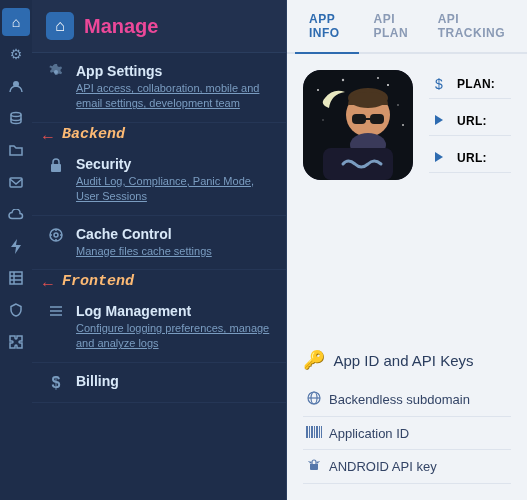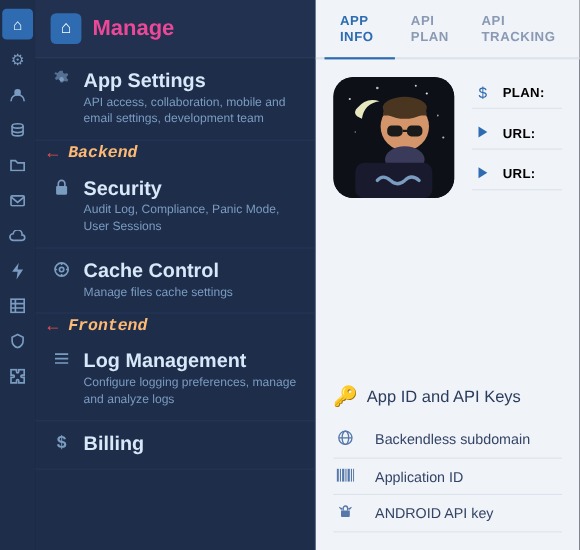--- a/index.html
+++ b/index.html
@@ -89,28 +89,29 @@
       margin-top: 1px;
       flex-shrink: 0;
       width: 20px;
       text-align: center;
     }
     .sidebar-item-content {
       flex: 1;
     }
     .sidebar-item-title {
       color: #d8e8f8;
-      font-size: 18px;
+      font-size: 14px;
       font-weight: 600;
       margin-bottom: 2px;
     }
     .sidebar-item-desc {
       color: #7a9cc0;
       font-size: 11px;
       line-height: 1.4;
+      text-decoration: underline;
     }
 
     
     .main-content {
       flex: 1;
       background: #f0f3f7;
       display: flex;
       flex-direction: column;
       overflow: hidden;
     }
@@ -213,21 +214,21 @@
     }
     .app-id-header-text {
       font-size: 15px;
       font-weight: 400;
       color: #2a3d5e;
     }
 
     .app-id-row {
       display: flex;
       align-items: center;
-      gap: 16px;
+      gap: 4px;
       padding: 8px 0;
       border-bottom: 1px solid #dde3ec;
     }
     .app-id-row-icon {
       font-size: 14px;
       color: #5577aa;
       width: 22px;
       text-align: center;
     }
     .app-id-row-label {

